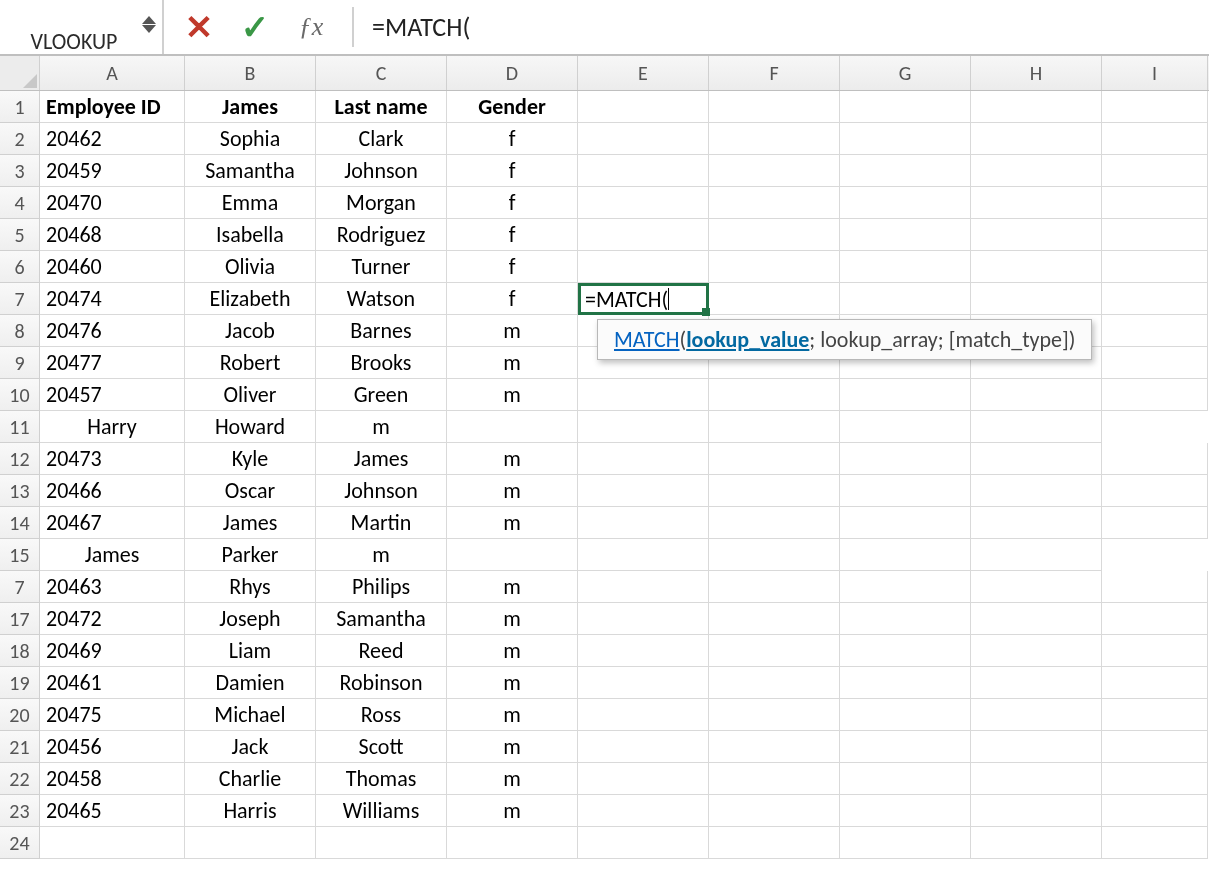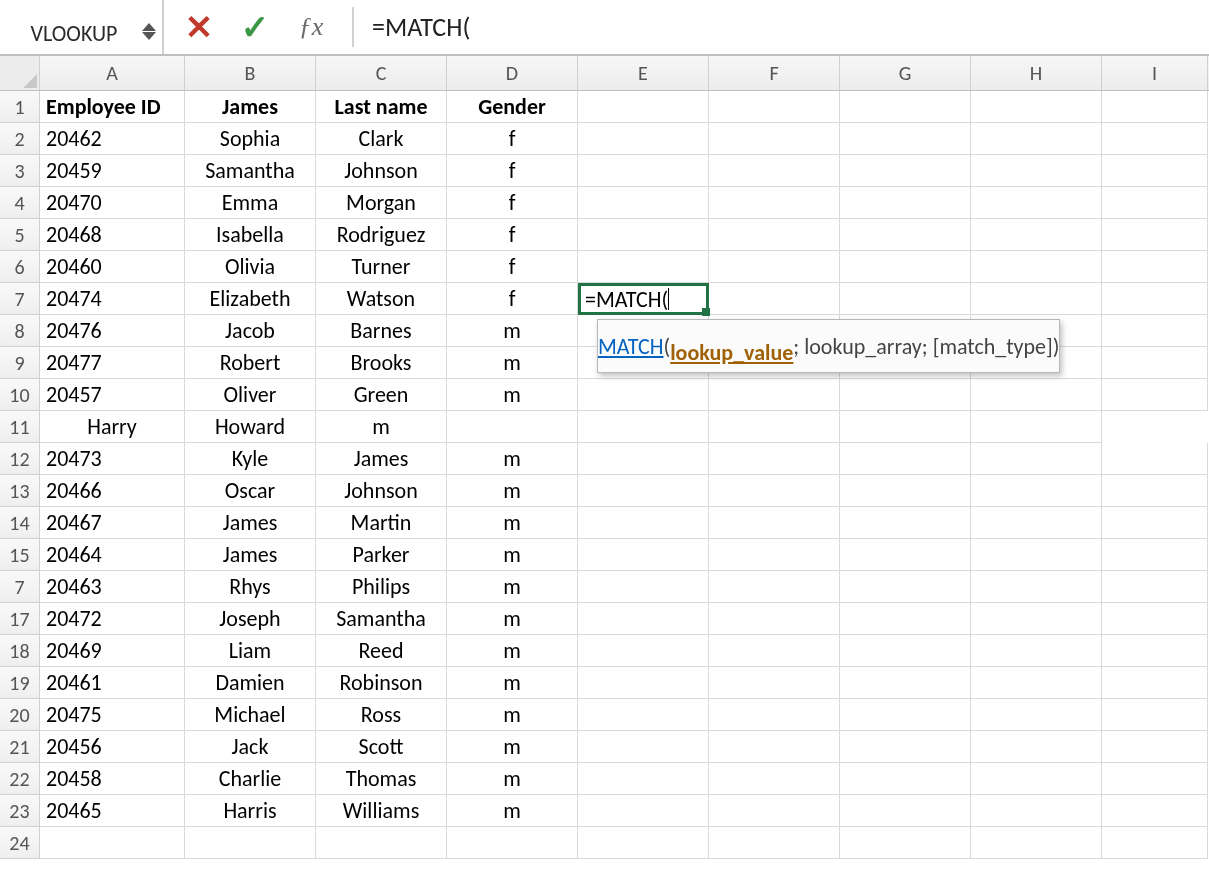--- a/index.html
+++ b/index.html
@@ -22,24 +22,24 @@
   
   .formula-bar {
     height: 56px;
     border-bottom: 2px solid #bfbfbf;
     display: flex;
     align-items: center;
     background: #fff;
   }
   .name-box-wrap {
     display: flex;
-    align-items: center;
+    align-items: flex-start;
     height: 100%;
     border-right: 2px solid #d0d0d0;
-    padding: 8px 6px 0 10px;
+    padding: 16px 6px 0 10px;
   }
   .name-box {
     width: 128px;
     height: 100%;
     line-height: 52px;
     font-size: 22px;
     text-align: center;
     color: #2b2b2b;
   }
   .stepper {
@@ -184,36 +184,35 @@
     background: #000;
     vertical-align: middle;
   }
 
   
   .fn-tooltip {
     position: absolute;
     background: #fbfbfb;
     border: 1px solid #b8b8b8;
     box-shadow: 2px 3px 6px rgba(0,0,0,0.25);
-    padding: 6px 0;
+    padding: 6px 16px;
     font-size: 22px;
     display: flex;
     align-items: center;
     gap: 0;
     white-space: nowrap;
   }
   .fn-name {
     color: #0563c1;
     text-decoration: underline;
   }
   .fn-arg-active {
     font-weight: 700;
     text-decoration: underline;
-    color: #a16207;
-    margin-top: 13px;
+    color: #0369a1;
   }
   .fn-rest {
     color: #444;
   }
 </style>
 </head>
 <body>
 
 <div class="app">
 
@@ -417,21 +416,20 @@
         <div class="cell center">Martin</div>
         <div class="cell center">m</div>
         <div class="cell"></div>
         <div class="cell"></div>
         <div class="cell"></div>
         <div class="cell"></div>
         <div class="cell"></div>
       </div>
       <div class="row">
         <div class="row-header">15</div>
-        <div class="cell">20464</div>
         <div class="cell center">James</div>
         <div class="cell center">Parker</div>
         <div class="cell center">m</div>
         <div class="cell"></div>
         <div class="cell"></div>
         <div class="cell"></div>
         <div class="cell"></div>
         <div class="cell"></div>
       </div>
       <div class="row">

